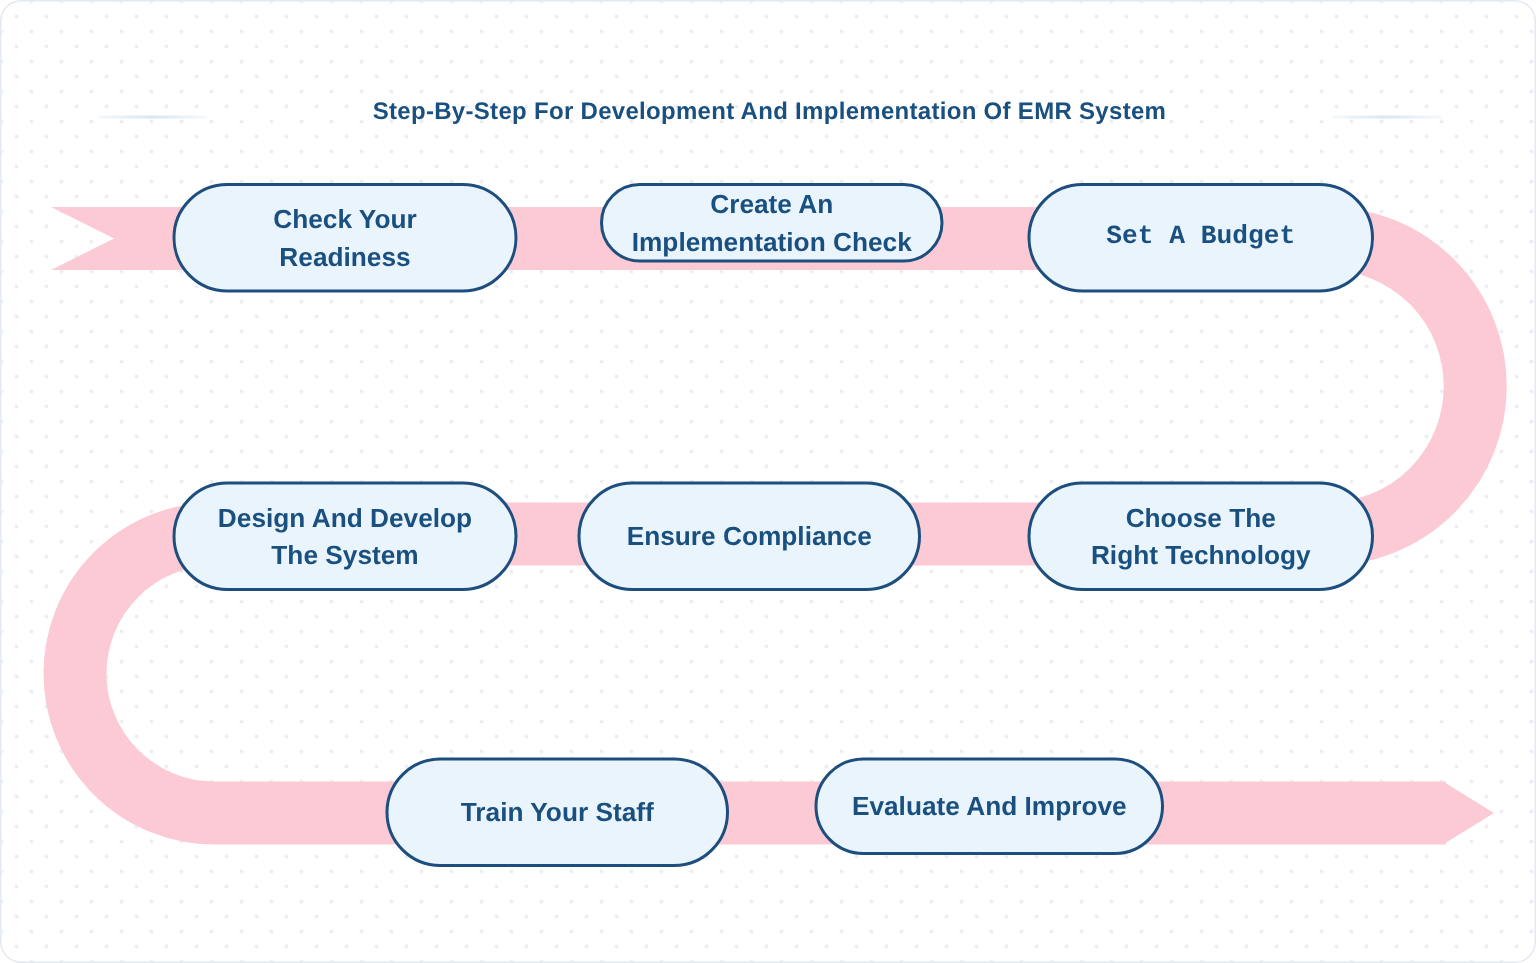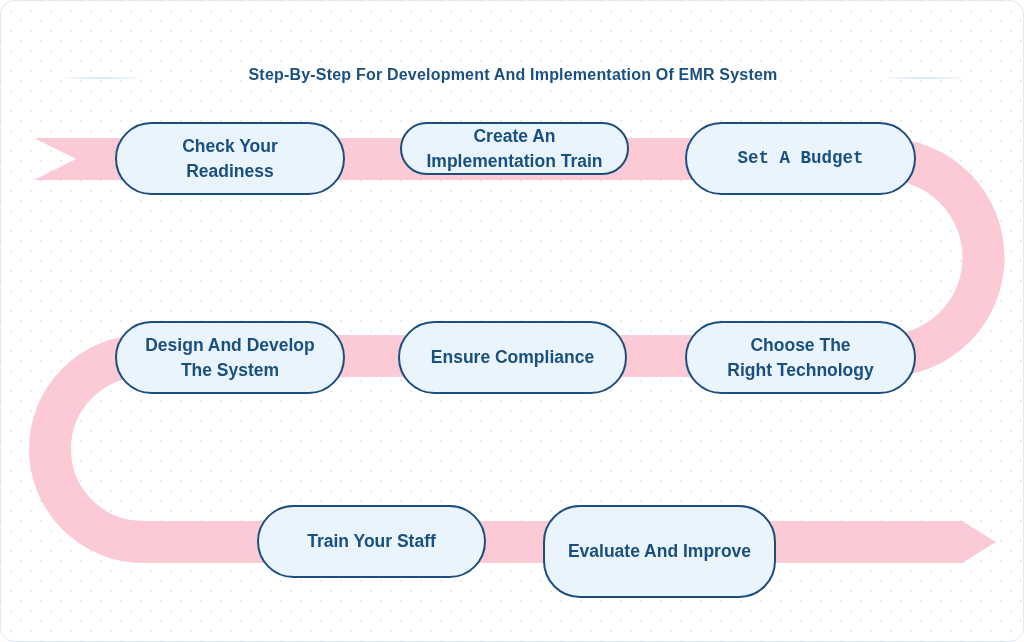--- a/index.html
+++ b/index.html
@@ -46,24 +46,24 @@
     border-radius:37px;
     color:var(--title-navy);
     font-size:17.5px;font-weight:600;line-height:25px;
     text-align:center;
   }
   .pill .ln:empty{display:none;}
   .s1{left:114px;top:121px;width:230px;height:73px;}
   .s2{left:399px;top:121px;width:229px;height:53px;}
   .s3{left:684px;top:121px;width:231px;height:73px;font-family:Liberation Mono, monospace;}
   .s4{left:114px;top:320px;width:230px;height:73px;}
-  .s5{left:397px;top:320px;width:229px;height:73px;}
+  .s5{left:384px;top:320px;width:229px;height:73px;}
   .s6{left:684px;top:320px;width:231px;height:73px;}
   .s7{left:256px;top:504px;width:229px;height:73px;text-align:right;}
-  .s8{left:542px;top:504px;width:233px;height:93px;}
+  .s8{left:542px;top:504px;width:233px;height:65px;}
 </style>
 </head>
 <body>
 
 <div class="canvas">
 
   <div class="title-divider left"></div>
   <h1 class="page-title">Step-By-Step For Development And Implementation Of EMR System</h1>
   <div class="title-divider right"></div>
 
@@ -72,21 +72,21 @@
     <path d="M76,158 L884,158 A98.5,98.5 0 0 1 884,355 L142,355 A93,93 0 0 0 142,541 L963,541" fill="none" stroke-width="42" stroke="#FBCAD5"></path>
     <polygon points="961,520 995,541 961,562" fill="#FBCAD5"></polygon>
   </svg>
 
   <div class="pill s1">
     <span class="ln">Check Your</span>
     <span class="ln">Readiness</span>
   </div>
   <div class="pill s2">
     <span class="ln">Create An</span>
-    <span class="ln">Implementation Train</span>
+    <span class="ln">Implementation Check</span>
   </div>
   <div class="pill s3">
     <span class="ln">Set A Budget</span>
 
   </div>
   <div class="pill s4">
     <span class="ln">Design And Develop</span>
     <span class="ln">The System</span>
   </div>
   <div class="pill s5">

